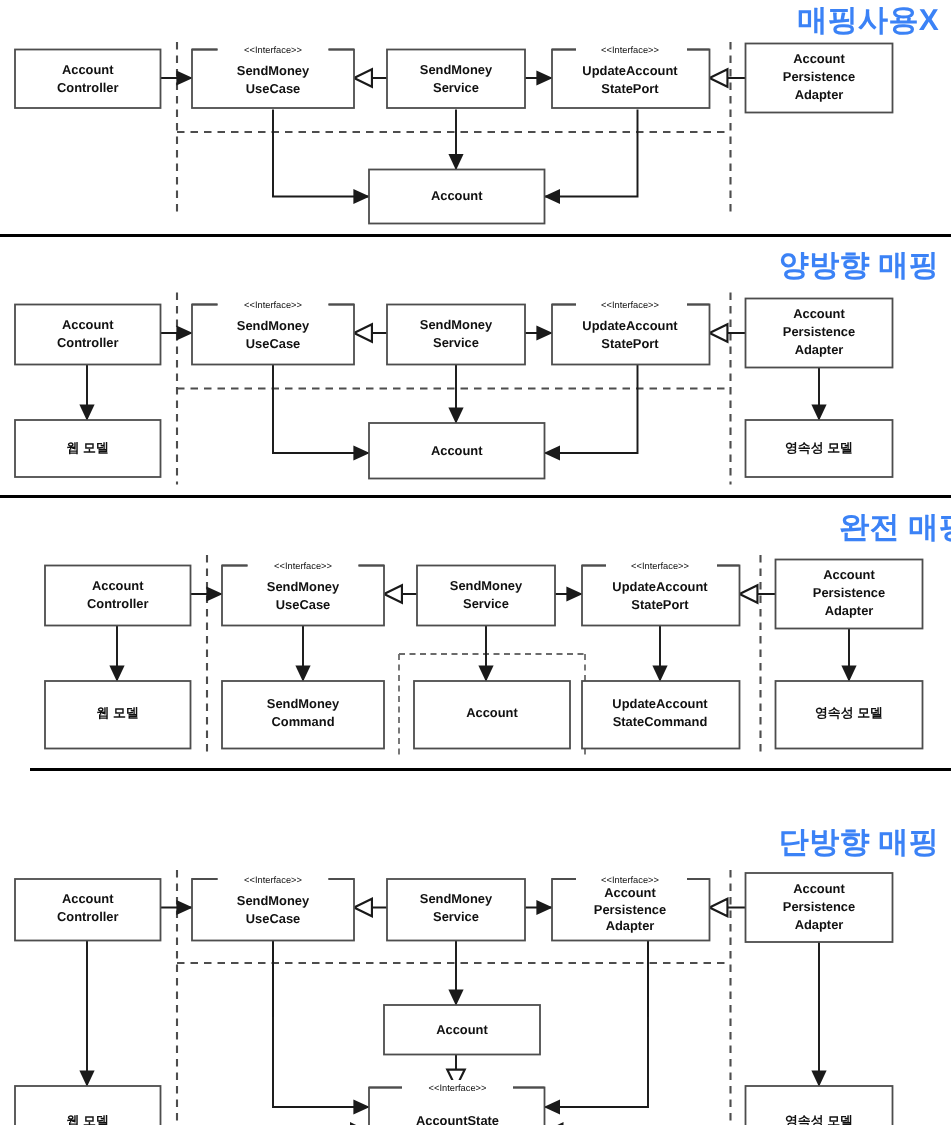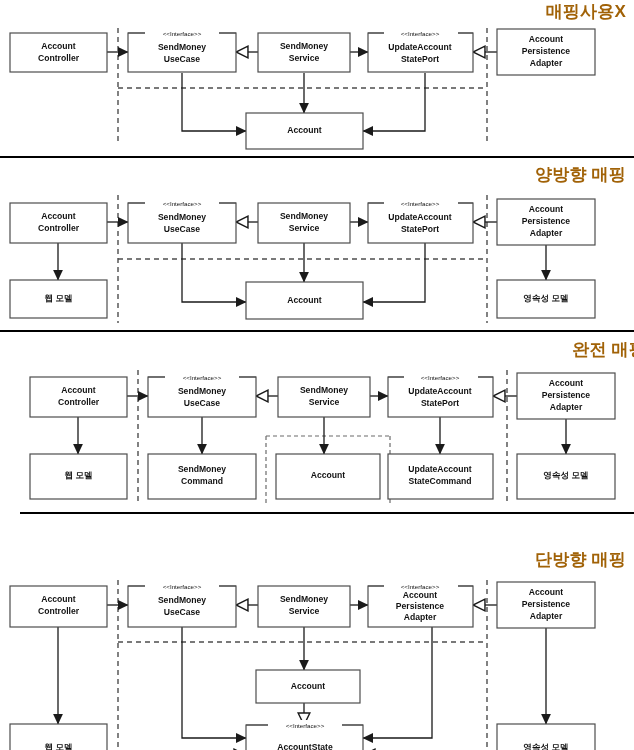--- a/index.html
+++ b/index.html
@@ -1,21 +1,21 @@
 <!DOCTYPE html>
 <html><head>
 <meta charset="utf-8">
 <style>
   html,body{margin:0;padding:0;background:#ffffff;}
   body{width:634px;height:750px;font-family:"Liberation Sans","DejaVu Sans",sans-serif;}
   .page{position:relative;width:634px;height:750px;overflow:hidden;background:#fff;}
   .panel{position:absolute;left:0;width:634px;}
   .panel-title{
     position:absolute;right:8px;top:0;
-    font-size:17px;font-weight:bold;color:#a16207;
+    font-size:20px;font-weight:bold;color:#3b82f6;
     letter-spacing:.2px;white-space:nowrap;
   }
   .divider{position:absolute;left:0;width:634px;height:0;border-top:2px solid #000;}
   svg{display:block;}
   svg text{font-family:"Liberation Sans","DejaVu Sans",sans-serif;}
   .bx{fill:#ffffff;stroke:#4d4d4d;stroke-width:1.2;}
   .bxlabel{font-size:8.6px;font-weight:bold;fill:#111;text-anchor:middle;dominant-baseline:middle;}
   .iflabel{font-size:6.2px;fill:#111;text-anchor:middle;dominant-baseline:middle;}
   .conn{stroke:#1a1a1a;stroke-width:1.3;fill:none;}
   .layerline{stroke:#4d4d4d;stroke-width:1.4;fill:none;stroke-dasharray:5 4;}

